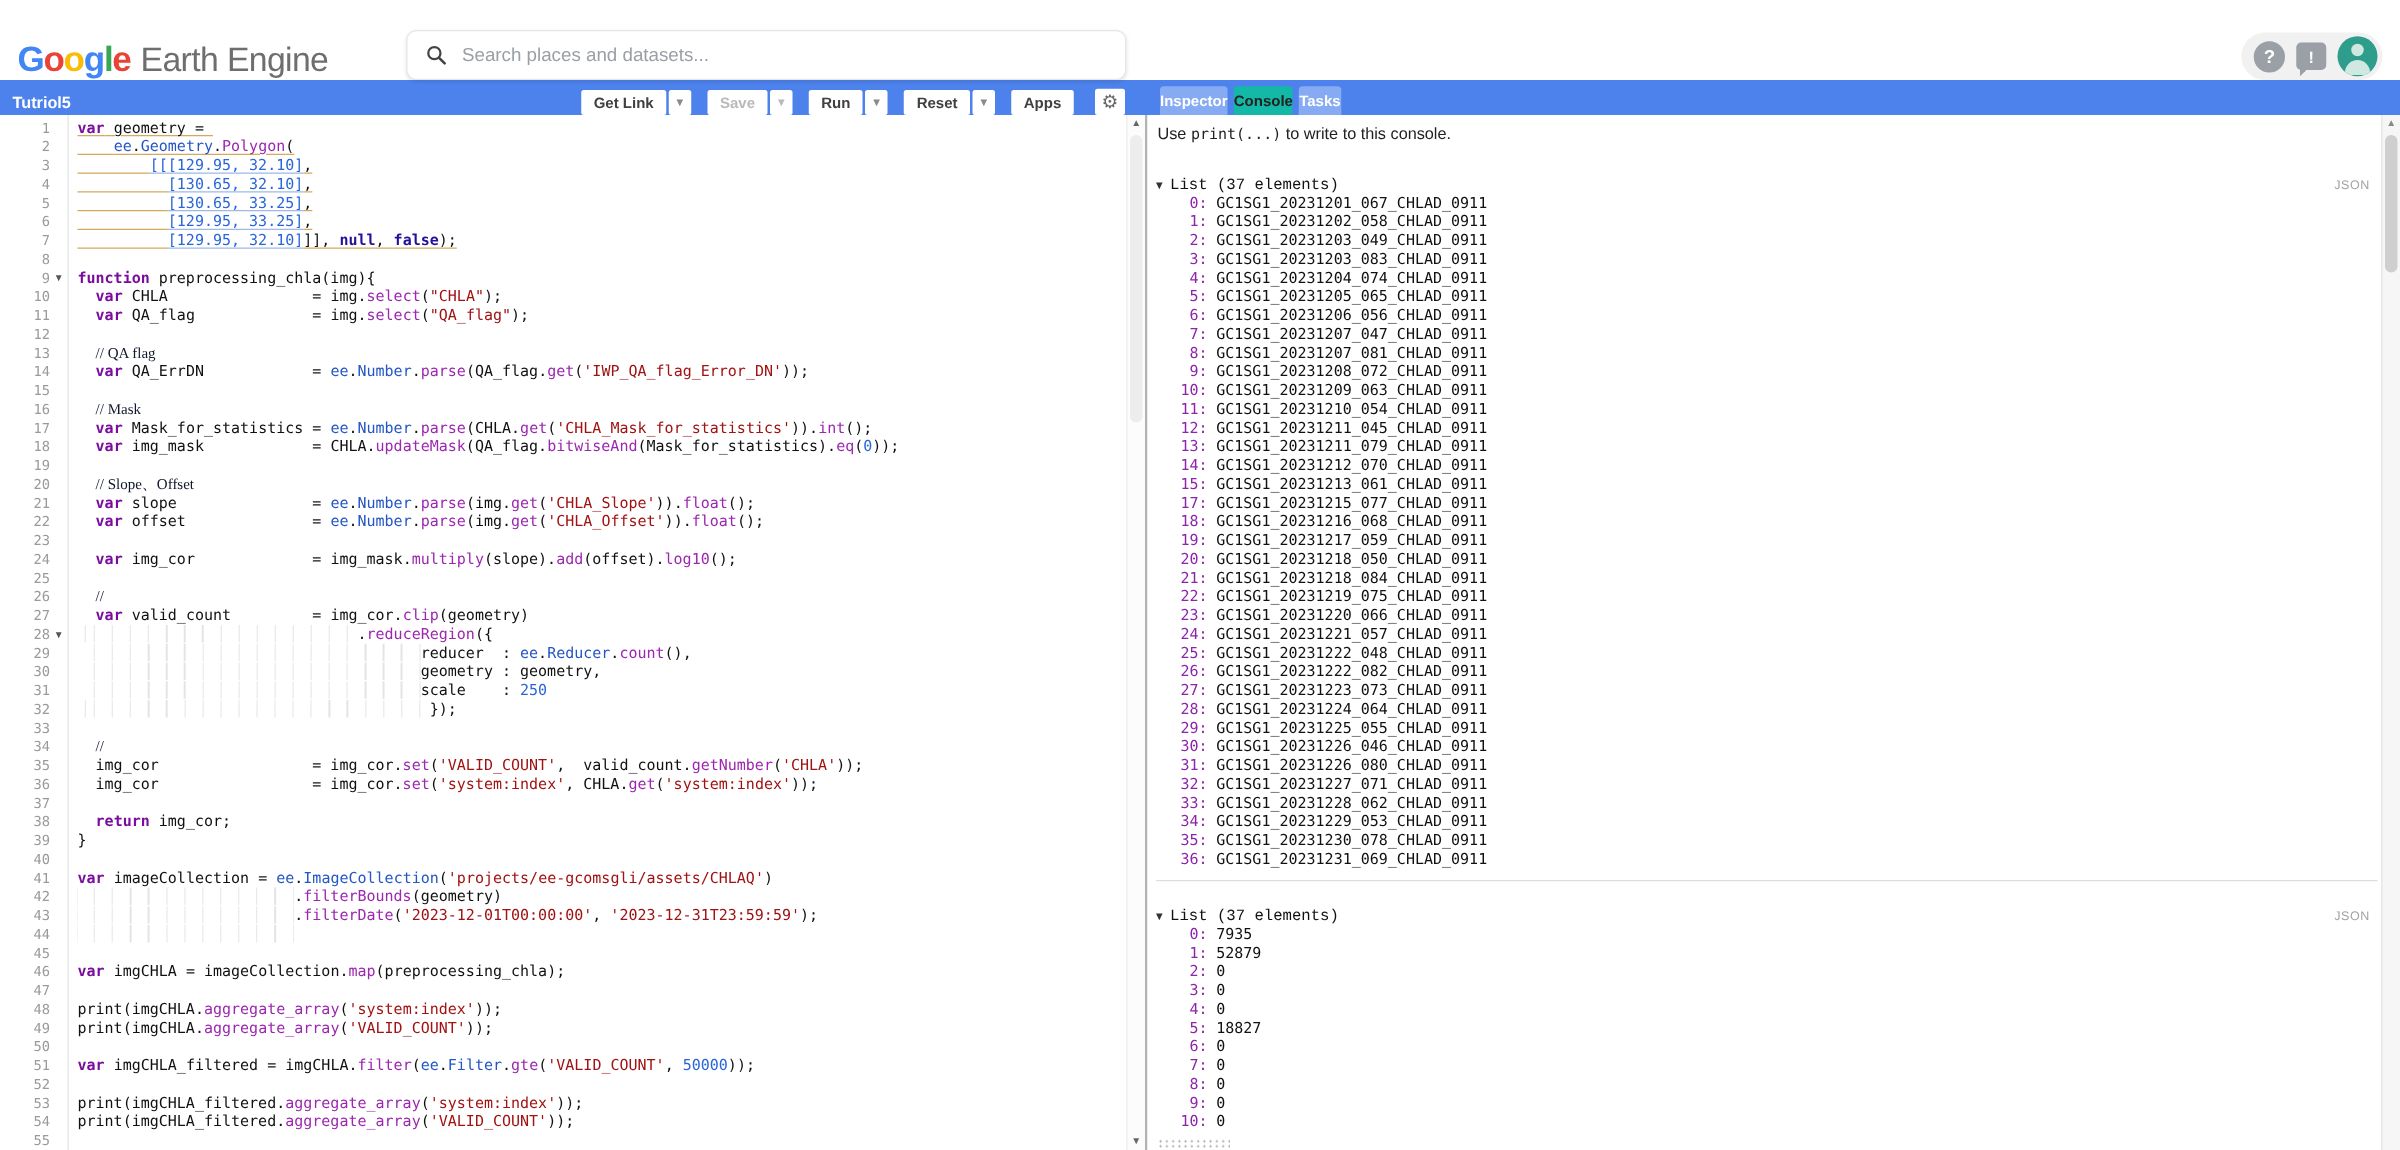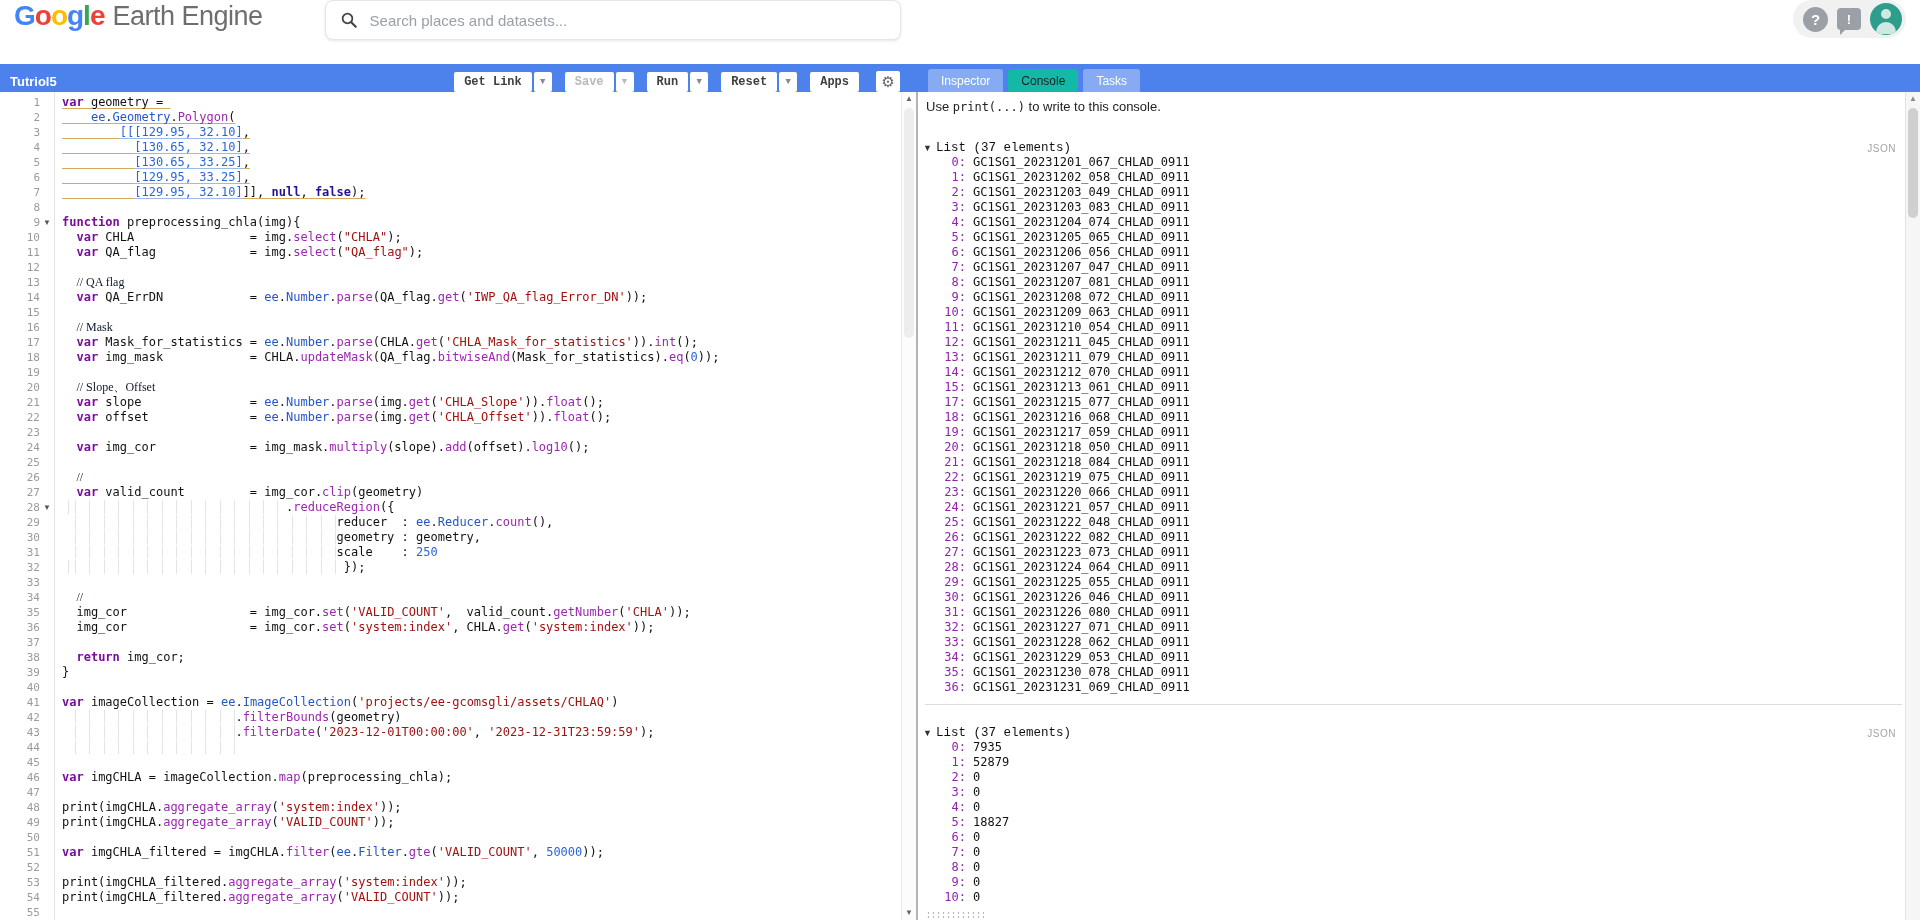--- a/index.html
+++ b/index.html
@@ -1,21 +1,21 @@
 <!DOCTYPE html>
 <html><head>
 <meta charset="utf-8">
 <title>Google Earth Engine</title>
 <style>
   * { box-sizing: border-box; margin: 0; padding: 0; }
   html, body { width: 1920px; height: 920px; overflow: hidden; background: #fff;
     font-family: "Liberation Sans", sans-serif; }
 
   
-  .topbar { height: 64px; display: flex; align-items: flex-start; padding: 0 14px; background: #fff; }
+  .topbar { height: 64px; display: flex; align-items: flex-end; padding: 0 14px; background: #fff; }
   .logo { display: flex; align-items: baseline; white-space: pre; cursor: default; }
   .logo-google { font-size: 28px; font-weight: 700; letter-spacing: -1px; }
   .logo-suffix { font-size: 27px; color: #6e6e6e; font-weight: 400; margin-left: 8px; letter-spacing: -0.5px; }
   .searchbox { margin-left: 62px; width: 576px; height: 40px; background: #fff;
     border: 1px solid #e6e6e6; border-radius: 8px; box-shadow: 0 1px 3px rgba(0,0,0,.10);
     display: flex; align-items: center; padding: 0 14px; }
   .searchbox svg { flex: 0 0 auto; }
   .searchbox input { border: none; outline: none; flex: 1; margin-left: 12px; font-size: 15px;
     color: #333; font-family: "Liberation Sans", sans-serif; }
   .searchbox input::placeholder { color: #9aa0a6; }
@@ -37,28 +37,28 @@
 
   
   .strip { height: 28px; display: flex; background: #4d82ec; align-items: flex-end; }
   .strip-left { width: 916px; display: flex; align-items: center; padding: 0 10px; }
   .strip-right { flex: 1; display: flex; align-items: flex-end; padding-left: 10px; margin-left: 2px; }
   .script-title { color: #fff; font-size: 13px; font-weight: 700; }
   .toolbar { margin-left: auto; display: flex; align-items: center; }
   .btn-group { display: flex; margin-left: 13px; }
   .gee-btn { height: 20px; background: #fff; border: none; border-radius: 2px; font-size: 12px;
     font-weight: 600; color: #404040; padding: 0 10px; cursor: pointer;
-    font-family: Liberation Mono, monospace; }
+    font-family: Liberation Sans, sans-serif; }
   .gee-btn.arrow { width: 18px; padding: 0; margin-left: 2px; color: #8a8a8a; font-size: 9px; }
   .gee-btn.disabled { color: #b9b9b9; cursor: default; }
   .gear-btn { margin-left: 17px; margin-right: 6px; width: 24px; height: 21px; background: #fff;
     border: none; border-radius: 2px; color: #666; font-size: 15px; line-height: 20px; cursor: pointer; }
 
   
-  .tab { height: 23px; padding: 0 13px; font-size: 12px; font-weight: 400; color: #fff;
+  .tab { height: 23px; padding: 0 0; font-size: 12px; font-weight: 700; color: #fff;
     background: rgba(255,255,255,.33); border-radius: 3px 3px 0 0; margin-right: 5px;
     display: flex; align-items: center; cursor: pointer; }
   .tab.active { background: #14b8a6; color: #222; }
 
   
   .main { display: flex; height: 828px; }
   .editor-panel { width: 916px; display: flex; position: relative; background: #fff; }
   .panel-divider { width: 2px; background: #b3b3b3; }
   .console-panel { flex: 1; position: relative; background: #fff; overflow: hidden; }
 

